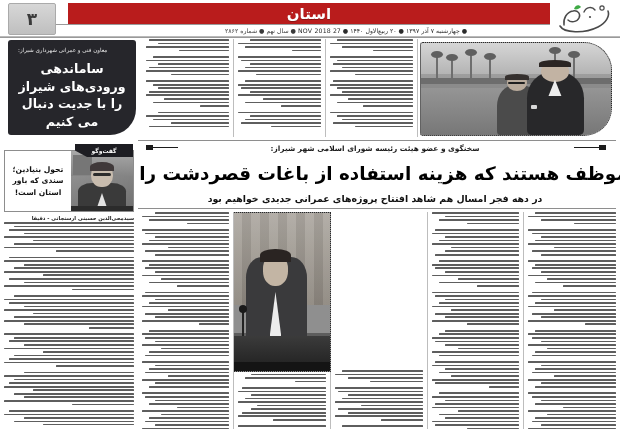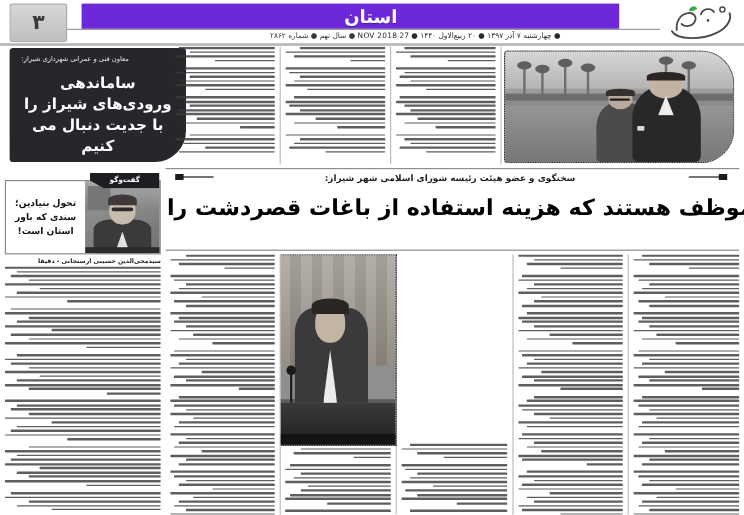--- a/index.html
+++ b/index.html
@@ -8,21 +8,21 @@
     width:620px;height:429px;overflow:hidden;
     background:#ffffff;
     font-family:"DejaVu Sans","Liberation Sans",sans-serif;
     direction:rtl;
     -webkit-font-smoothing:antialiased;
   }
   .page{position:relative;width:620px;height:429px;background:#fff;}
 
   
   .masthead{position:relative;height:36px;width:620px;background:#fff;border-bottom:1px solid #b9b9b9;}
-  .mast-red{position:absolute;left:68px;top:3px;width:448px;height:21px;background:#6d28d9;}
+  .mast-red{position:absolute;left:68px;top:3px;width:482px;height:21px;background:#b91c1c;}
   .mast-section{
     position:absolute;left:0;top:0;width:482px;height:21px;
     display:flex;align-items:center;justify-content:center;
     color:#fff;font-size:15px;font-weight:bold;letter-spacing:.5px;
     text-shadow:0 1px 0 rgba(0,0,0,.25);
   }
   .mast-pageno{
     position:absolute;left:8px;top:3px;width:46px;height:30px;
     background:linear-gradient(180deg,#d7d7d7,#bfbfbf);
     border:1px solid #aaa;border-radius:2px;
@@ -42,21 +42,21 @@
   }
   .mast-logo{position:absolute;right:2px;top:0px;width:68px;height:36px;}
   .mast-logo svg{display:block;}
   .mast-rule{position:absolute;left:56px;top:24px;width:494px;height:1px;background:#9a9a9a;}
 
   
   .topzone{position:absolute;left:0;top:37px;width:620px;height:103px;}
   .topzone .frame{position:absolute;inset:0;border-top:1px solid #999;}
 
   .lead-box{
-    position:absolute;left:8px;top:3px;width:147px;height:95px;
+    position:absolute;left:8px;top:3px;width:128px;height:95px;
     background:#26262b;border-radius:3px 3px 26px 3px;
     color:#fff;box-sizing:border-box;padding:6px 8px 4px 8px;
     overflow:hidden;
   }
   .lead-over{
     font-size:5.6px;line-height:1.55;text-align:left;color:#e7e7e7;
     padding-left:2px;
   }
   .lead-head{
     margin-top:5px;font-size:12.6px;line-height:1.42;font-weight:bold;
@@ -360,20 +360,21 @@
   </div>
 
   <div class="mid">
     <div class="mid-sep-top"></div>
     <div class="kick-sq l"></div>
     <div class="kick-line l"></div>
     <div class="kick-sq r"></div>
     <div class="kick-line r"></div>
     <div class="kicker">سخنگوی و عضو هیئت رئیسه شورای اسلامی شهر شیراز:</div>
     <div class="headline">شهروندان موظف هستند که هزینه استفاده از باغات قصردشت را پرداخت کنند</div>
+    <div class="subhead">در دهه فجر امسال هم شاهد افتتاح پروژه‌های عمرانی جدیدی خواهیم بود</div>
     <div class="mid-sep-bot"></div>
   </div>
 
   <div class="side">
     <div class="side-inner">
       <div class="flagwrap">
         <div class="flag">
             <span>گفت‌وگو</span>
           </div>
       </div>

